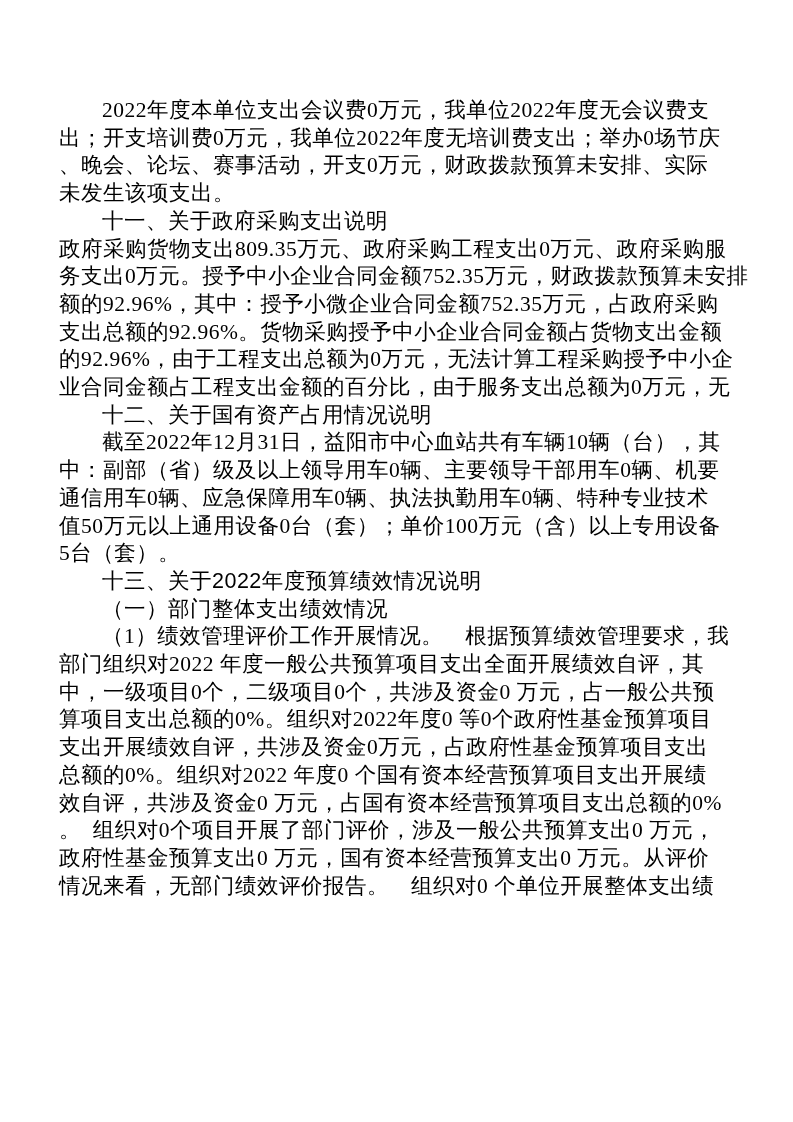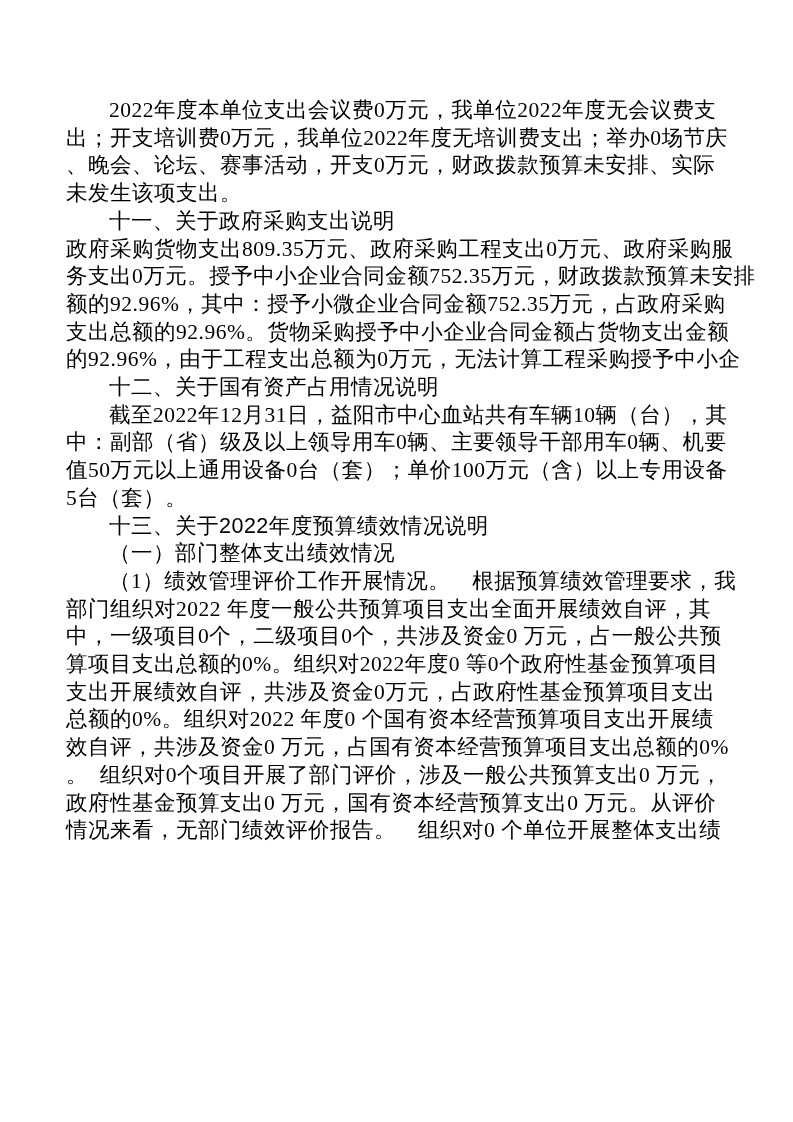--- a/index.html
+++ b/index.html
@@ -21,21 +21,20 @@
     top: 97px;
     width: 662px;
   }
   .line {
     font-family: "Liberation Serif", "DejaVu Serif", serif;
     font-size: 21.5px;
     line-height: 27.7px;
     color: #000000;
     white-space: pre;
     letter-spacing: 0.5px;
-    margin-left: 7px;
   }
   .line.indent {
     text-indent: 43px;
   }
   .line.heading {
     font-family: "Liberation Sans", "DejaVu Sans", sans-serif;
     font-weight: 400;
     text-indent: 43px;
     letter-spacing: 0.5px;
   }
@@ -51,25 +50,27 @@
     <div class="line">、晚会、论坛、赛事活动，开支0万元，财政拨款预算未安排、实际</div>
     <div class="line">未发生该项支出。</div>
 
     <div class="line heading">十一、关于政府采购支出说明</div>
 
     <div class="line">政府采购货物支出809.35万元、政府采购工程支出0万元、政府采购服</div>
     <div class="line">务支出0万元。授予中小企业合同金额752.35万元，财政拨款预算未安排</div>
     <div class="line">额的92.96%，其中：授予小微企业合同金额752.35万元，占政府采购</div>
     <div class="line">支出总额的92.96%。货物采购授予中小企业合同金额占货物支出金额</div>
     <div class="line">的92.96%，由于工程支出总额为0万元，无法计算工程采购授予中小企</div>
+    <div class="line">业合同金额占工程支出金额的百分比，由于服务支出总额为0万元，无</div>
 
     <div class="line heading">十二、关于国有资产占用情况说明</div>
 
     <div class="line indent">截至2022年12月31日，益阳市中心血站共有车辆10辆（台），其</div>
     <div class="line">中：副部（省）级及以上领导用车0辆、主要领导干部用车0辆、机要</div>
+    <div class="line">通信用车0辆、应急保障用车0辆、执法执勤用车0辆、特种专业技术</div>
     <div class="line">值50万元以上通用设备0台（套）；单价100万元（含）以上专用设备</div>
     <div class="line">5台（套）。</div>
 
     <div class="line heading">十三、关于2022年度预算绩效情况说明</div>
 
     <div class="line heading">（一）部门整体支出绩效情况</div>
 
     <div class="line indent">（1）绩效管理评价工作开展情况。　根据预算绩效管理要求，我</div>
     <div class="line">部门组织对2022 年度一般公共预算项目支出全面开展绩效自评，其</div>
     <div class="line">中，一级项目0个，二级项目0个，共涉及资金0 万元，占一般公共预</div>

